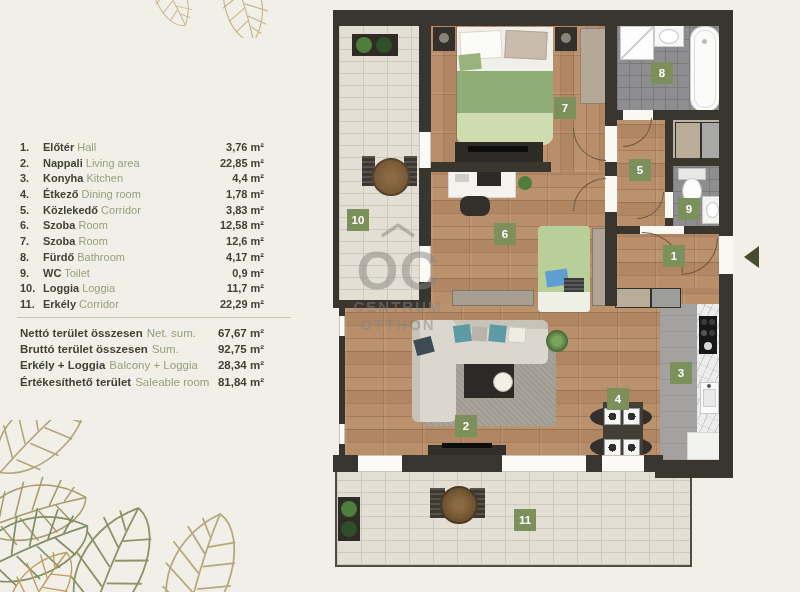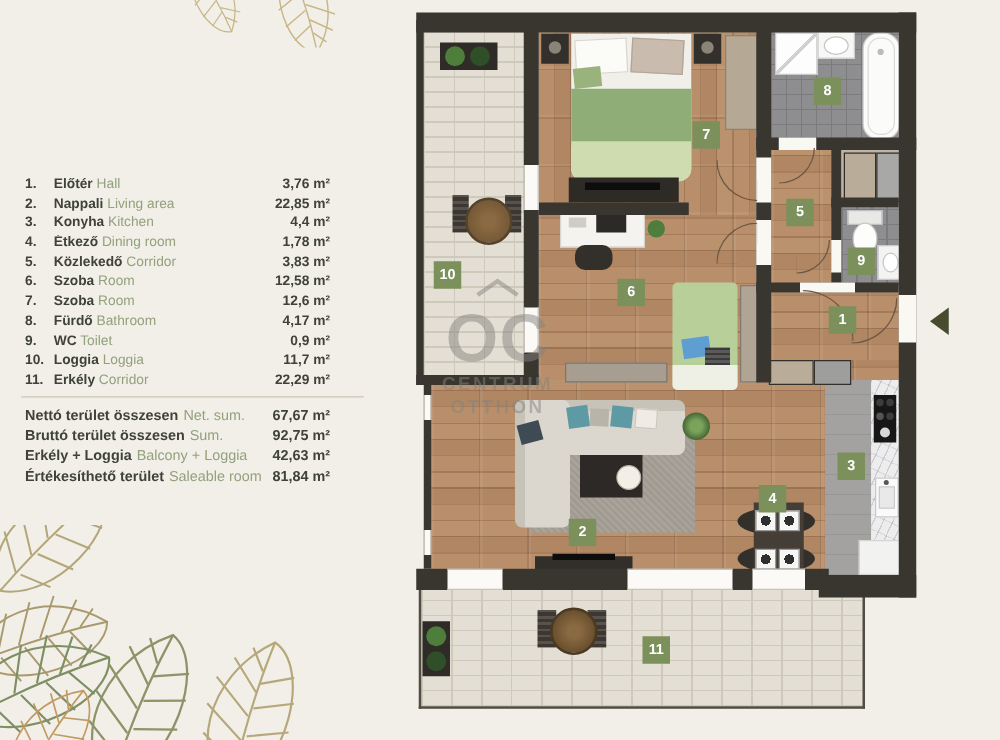--- a/index.html
+++ b/index.html
@@ -149,21 +149,21 @@
         <span class="tval">67,67 m²</span>
       </div>
     <div class="trow">
         <span class="thu">Bruttó terület összesen</span>
         <span class="ten">Sum.</span>
         <span class="tval">92,75 m²</span>
       </div>
     <div class="trow">
         <span class="thu">Erkély + Loggia</span>
         <span class="ten">Balcony + Loggia</span>
-        <span class="tval">42,63 m²</span>
+        <span class="tval">28,34 m²</span>
       </div>
     <div class="trow">
         <span class="thu">Értékesíthető terület</span>
         <span class="ten">Saleable room</span>
         <span class="tval">81,84 m²</span>
       </div>
   </div>
 
   <div class="floor-tile" style="left:339px;top:24px;width:82px;height:278px"></div>
   <div class="floor-wood wood-v" style="left:431px;top:26px;width:174px;height:146px"></div>

